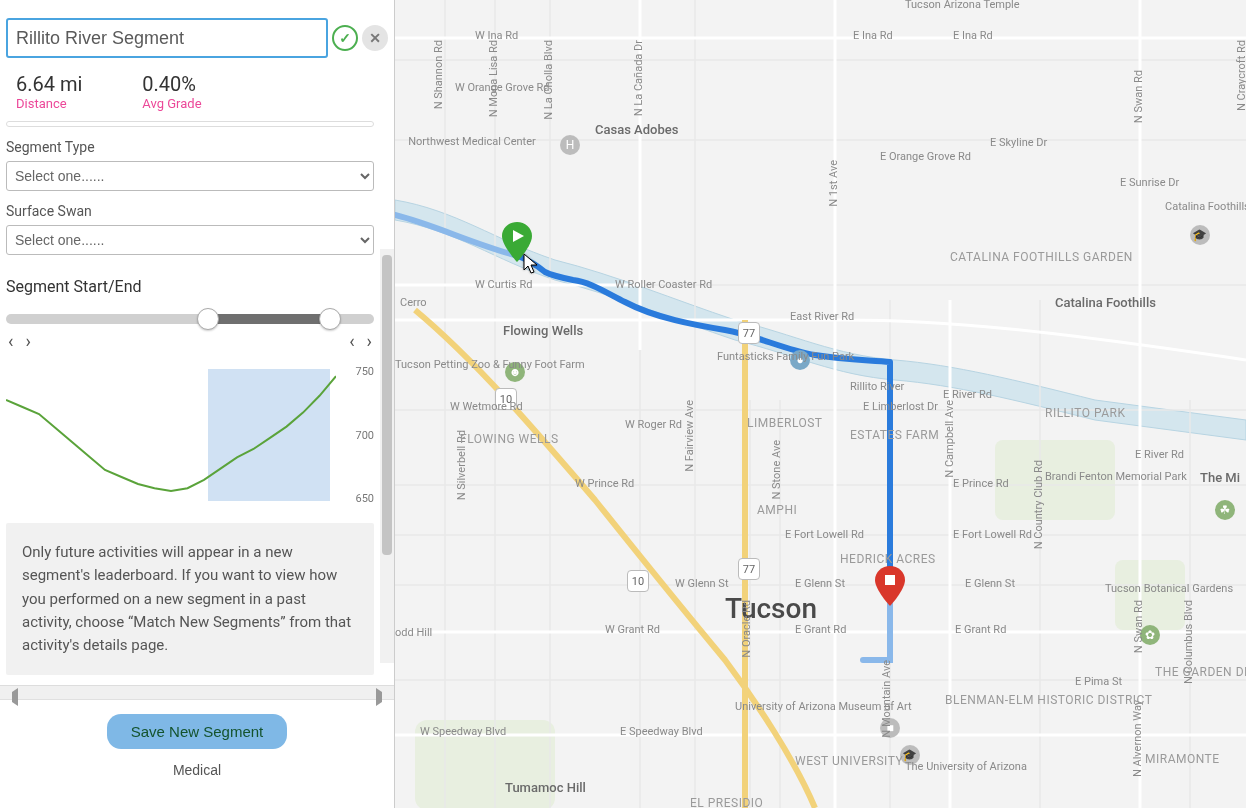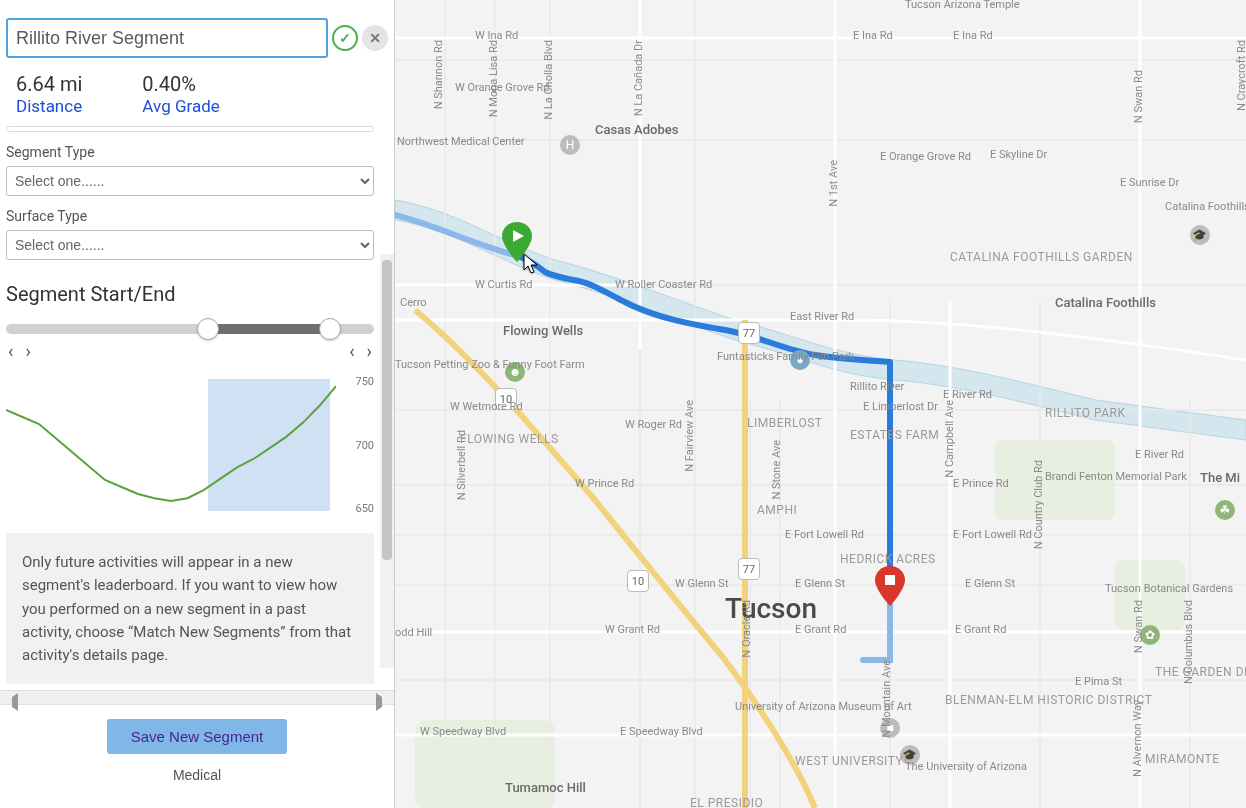--- a/index.html
+++ b/index.html
@@ -8,44 +8,44 @@
   
   .sidebar{width:395px;height:100%;background:#fff;position:relative;display:flex;flex-direction:column;border-right:1px solid #ccc}
   .sidebar-scroll{flex:0 0 auto;padding:18px 6px 0 6px}
   .name-row{display:flex;align-items:center;gap:4px}
   .seg-name{flex:1;height:40px;font-size:18px;color:#5a5a5a;padding:4px 8px;border:2px solid #4aa4e0;border-radius:3px;outline:none}
   .name-ok,.name-cancel{width:26px;height:26px;border-radius:50%;display:flex;align-items:center;justify-content:center;font-size:14px;font-weight:bold}
   .name-ok{background:#fff;border:2px solid #4caf50;color:#4caf50}
   .name-cancel{background:#e4e4e4;color:#777;border:none}
   .stats{display:flex;gap:60px;padding:14px 10px 10px 10px}
   .stat-val{font-size:20px;color:#333}
-  .stat-lbl{font-size:17px;color:#1d4ed8}
+  .stat-lbl{font-size:13px;color:#ec4899}
   .body{padding:0 6px 6px 6px;overflow:hidden;position:relative}
   .body-inner{height:558px;overflow-y:auto;overflow-x:hidden;padding-right:14px}
   .thin-card{height:6px;background:#fff;border:1px solid #ddd;border-radius:3px;margin:0 0 10px 0}
   .field-lbl{font-size:14px;color:#555;margin:12px 0 6px 0}
   select.sel{width:100%;height:30px;border:1px solid #bbb;border-radius:3px;font-size:14px;color:#666;background:#fff;padding:2px 4px}
-  .section-title{font-size:20px;color:#333;margin:22px 0 18px 0}
+  .section-title{font-size:16px;color:#333;margin:22px 0 18px 0}
   
   .range-track{position:relative;height:10px;background:#d0d0d0;border-radius:5px}
   .range-fill{position:absolute;height:100%;background:#6f6f6f;border-radius:5px}
   .range-knob{position:absolute;top:50%;width:22px;height:22px;border-radius:50%;background:#fff;border:1px solid #aaa;transform:translate(-50%,-50%);box-shadow:0 1px 2px rgba(0,0,0,.2)}
   .arrow-row{display:flex;justify-content:space-between;margin-top:6px;font-size:18px;color:#555}
   .arrow-row span{cursor:pointer;padding:0 2px}
   .arrow-pair{display:flex;gap:8px}
   
   .elev-wrap{position:relative;height:140px;margin-top:14px}
   .elev-svg{position:absolute;left:0;top:0;width:330px;height:140px}
   .elev-sel{position:absolute;top:4px;bottom:4px;background:rgba(120,170,220,.35)}
   .elev-ylabels{position:absolute;right:0;top:0;bottom:0;width:28px;font-size:11px;color:#777;display:flex;flex-direction:column;justify-content:space-between;align-items:flex-end}
   
   .info{background:#f1f1f1;padding:18px 16px;font-size:15px;color:#555;line-height:1.55;margin-top:18px;border-radius:2px}
   
   .footer{padding:14px 10px 10px 10px;border-top:1px solid #e0e0e0;text-align:center}
-  .btn-save{background:#7fb8e6;color:#4c1d95;border:none;padding:9px 24px;font-size:15px;border-radius:3px;cursor:pointer}
+  .btn-save{background:#7fb8e6;color:#14532d;border:none;padding:9px 24px;font-size:15px;border-radius:14px;cursor:pointer}
   .btn-discard{display:block;margin:12px auto 0;background:none;border:none;color:#555;font-size:14px;cursor:pointer}
   .hscroll{height:14px;background:#f0f0f0;border-top:1px solid #ddd;position:relative}
   .hscroll::before,.hscroll::after{content:"";position:absolute;top:2px;width:10px;height:10px}
   .hscroll::before{left:2px;border-right:6px solid #999;border-top:4px solid transparent;border-bottom:4px solid transparent}
   .hscroll::after{right:2px;border-left:6px solid #999;border-top:4px solid transparent;border-bottom:4px solid transparent}
   
   .vtrack{position:absolute;top:128px;right:0;width:14px;bottom:22px;background:#f1f1f1}
   .vthumb{position:absolute;left:2px;right:2px;top:6px;height:300px;background:#c4c4c4;border-radius:4px}
   
   .map{flex:1;position:relative;background:#f3f3f3;overflow:hidden}
@@ -101,21 +101,21 @@
 
     <div class="body">
       <div class="body-inner">
         <div class="thin-card"></div>
 
         <div class="field-lbl">Segment Type</div>
         <select class="sel">
           <option>Select one......</option>
         </select>
 
-        <div class="field-lbl">Surface Type</div>
+        <div class="field-lbl">Surface Swan</div>
         <select class="sel">
           <option>Select one......</option>
         </select>
 
         <div class="section-title">Segment Start/End</div>
 
         <div class="range-track">
           <div class="range-fill" style="left:55%;right:12%"></div>
           <div class="range-knob" style="left:55%"></div>
           <div class="range-knob" style="left:88%"></div>
@@ -250,21 +250,21 @@
         </svg>
     </div>
 
     <div class="label city" style="left:330px;top:592px">Tucson</div>
 
     <div class="label" style="left:80px;top:29px">W Ina Rd</div>
     <div class="label" style="left:458px;top:29px">E Ina Rd</div>
     <div class="label" style="left:558px;top:29px">E Ina Rd</div>
     <div class="label" style="left:60px;top:81px">W Orange Grove Rd</div>
     <div class="label" style="left:485px;top:150px">E Orange Grove Rd</div>
-    <div class="label" style="left:595px;top:148px">E Skyline Dr</div>
+    <div class="label" style="left:595px;top:136px">E Skyline Dr</div>
     <div class="label" style="left:725px;top:176px">E Sunrise Dr</div>
     <div class="label" style="left:80px;top:278px">W Curtis Rd</div>
     <div class="label" style="left:220px;top:278px">W Roller Coaster Rd</div>
     <div class="label" style="left:395px;top:310px">East River Rd</div>
     <div class="label" style="left:455px;top:380px">Rillito River</div>
     <div class="label" style="left:548px;top:388px">E River Rd</div>
     <div class="label" style="left:740px;top:448px">E River Rd</div>
     <div class="label" style="left:55px;top:400px">W Wetmore Rd</div>
     <div class="label" style="left:230px;top:418px">W Roger Rd</div>
     <div class="label" style="left:468px;top:400px">E Limberlost Dr</div>
@@ -295,21 +295,21 @@
     <div class="label v" style="left:345px;top:600px">N Oracle Rd</div>
     <div class="label v" style="left:375px;top:440px">N Stone Ave</div>
     <div class="label v" style="left:485px;top:660px">N Mountain Ave</div>
     <div class="label v" style="left:548px;top:400px">N Campbell Ave</div>
     <div class="label v" style="left:637px;top:460px">N Country Club Rd</div>
     <div class="label v" style="left:736px;top:700px">N Alvernon Way</div>
     <div class="label v" style="left:787px;top:600px">N Columbus Blvd</div>
 
     <div class="label" style="left:510px;top:-2px">Tucson Arizona Temple</div>
     <div class="label big" style="left:200px;top:122px">Casas Adobes</div>
-    <div class="label" style="left:2px;top:135px;width:150px;text-align:left">Northwest Medical Center</div>
+    <div class="label" style="left:2px;top:135px;width:150px;text-align:center">Northwest Medical Center</div>
     <div class="label" style="left:770px;top:200px;width:90px">Catalina Foothills High School</div>
     <div class="label area" style="left:555px;top:250px;width:120px;text-align:center">CATALINA FOOTHILLS GARDEN</div>
     <div class="label big" style="left:660px;top:295px;width:90px;text-align:center">Catalina Foothills</div>
     <div class="label big" style="left:108px;top:323px">Flowing Wells</div>
     <div class="label area" style="left:65px;top:432px">FLOWING WELLS</div>
     <div class="label" style="left:5px;top:296px">Cerro</div>
     <div class="label" style="left:0px;top:358px;width:110px">Tucson Petting Zoo &amp; Funny Foot Farm</div>
     <div class="label" style="left:322px;top:350px;width:80px;text-align:center">Funtasticks Family Fun Park</div>
     <div class="label area" style="left:650px;top:406px">RILLITO PARK</div>
     <div class="label area" style="left:352px;top:416px">LIMBERLOST</div>

